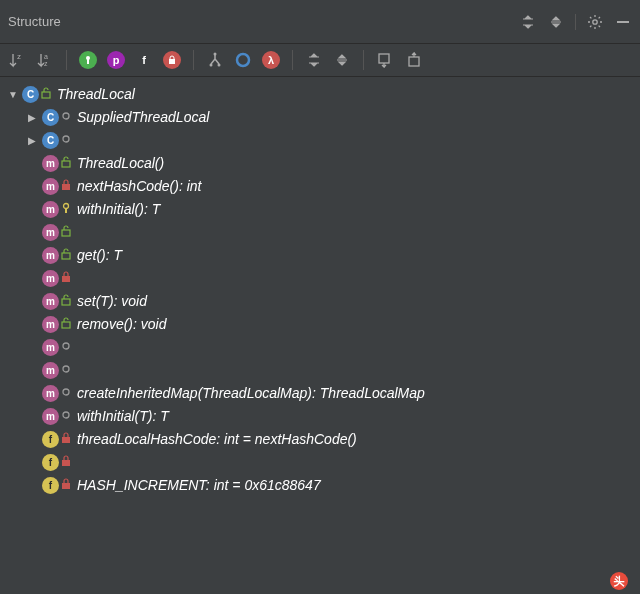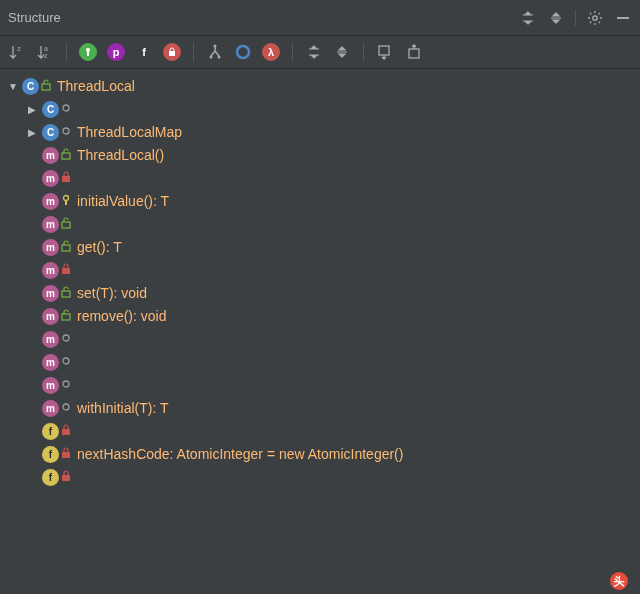--- a/index.html
+++ b/index.html
@@ -11,21 +11,21 @@
     font-size: 13px;
     color: #bbbbbb;
     overflow: hidden;
     position: relative;
   }
   .title-bar {
     display: flex;
     align-items: center;
     justify-content: space-between;
     padding: 4px 8px;
-    height: 36px;
+    height: 44px;
     border-bottom: 1px solid #2b2b2b;
     gap: 44px;
   }
   .title-text { color: #bbbbbb; font-size: 13px; }
   .title-icons { display: flex; gap: 10px; align-items: center; }
   .title-icons svg, .title-icons .icon { cursor: pointer; }
   .toolbar {
     display: flex;
     align-items: center;
     padding: 6px 8px;
@@ -87,21 +87,21 @@
     font-size: 10px;
     font-weight: bold;
   }
   .access-icon {
     display: inline-block;
     width: 10px;
     text-align: center;
     font-size: 11px;
   }
   .ac-open { color: #7cb342; }
-  .node-label { color: #fdba74; }
+  .node-label { color: #ffffff; font-style: italic; }
   .footer {
     position: absolute;
     bottom: 4px;
     right: 12px;
     display: flex;
     align-items: center;
     gap: 6px;
     color: #fff;
     font-size: 13px;
   }
@@ -237,30 +237,30 @@
 
   <div id="children">
       <div class="node indent1">
         <span class="arrow">▶</span>
         <span class="icons">
           <span class="small-icon c-blue">C</span>
           <span class="access-icon"><svg width="10" height="12" viewBox="0 0 10 12">
               <circle cx="5" cy="6" r="3" fill="none" stroke="#999" stroke-width="1.3"></circle>
             </svg></span>
         </span>
+        <span class="node-label">SuppliedThreadLocal</span>
       </div>
       <div class="node indent1">
         <span class="arrow">▶</span>
         <span class="icons">
           <span class="small-icon c-blue">C</span>
           <span class="access-icon"><svg width="10" height="12" viewBox="0 0 10 12">
               <circle cx="5" cy="6" r="3" fill="none" stroke="#999" stroke-width="1.3"></circle>
             </svg></span>
         </span>
-        <span class="node-label">ThreadLocalMap</span>
       </div>
       <div class="node indent1">
         <span class="arrow"></span>
         <span class="icons">
           <span class="small-icon c-pink">m</span>
           <span class="access-icon"><svg width="10" height="12" viewBox="0 0 10 12">
               <rect x="1" y="5" width="8" height="6" fill="none" stroke="#7cb342" stroke-width="1.2"></rect>
               <path d="M3 5V3a2 2 0 0 1 4 0" stroke="#7cb342" fill="none" stroke-width="1.2"></path>
             </svg></span>
         </span>
@@ -268,31 +268,32 @@
       </div>
       <div class="node indent1">
         <span class="arrow"></span>
         <span class="icons">
           <span class="small-icon c-pink">m</span>
           <span class="access-icon"><svg width="10" height="12" viewBox="0 0 10 12">
               <rect x="1" y="5" width="8" height="6" fill="#c75450"></rect>
               <path d="M3 5V3a2 2 0 0 1 4 0v2" stroke="#c75450" fill="none" stroke-width="1.2"></path>
             </svg></span>
         </span>
+        <span class="node-label">nextHashCode(): int</span>
       </div>
       <div class="node indent1">
         <span class="arrow"></span>
         <span class="icons">
           <span class="small-icon c-pink">m</span>
           <span class="access-icon"><svg width="10" height="12" viewBox="0 0 10 12">
               <circle cx="5" cy="4" r="2.5" fill="none" stroke="#d6c254" stroke-width="1.3"></circle>
               <rect x="4" y="6" width="2" height="5" fill="#d6c254"></rect>
             </svg></span>
         </span>
-        <span class="node-label">initialValue(): T</span>
+        <span class="node-label">withInitial(): T</span>
       </div>
       <div class="node indent1">
         <span class="arrow"></span>
         <span class="icons">
           <span class="small-icon c-pink">m</span>
           <span class="access-icon"><svg width="10" height="12" viewBox="0 0 10 12">
               <rect x="1" y="5" width="8" height="6" fill="none" stroke="#7cb342" stroke-width="1.2"></rect>
               <path d="M3 5V3a2 2 0 0 1 4 0" stroke="#7cb342" fill="none" stroke-width="1.2"></path>
             </svg></span>
         </span>
@@ -359,60 +360,62 @@
         </span>
       </div>
       <div class="node indent1">
         <span class="arrow"></span>
         <span class="icons">
           <span class="small-icon c-pink">m</span>
           <span class="access-icon"><svg width="10" height="12" viewBox="0 0 10 12">
               <circle cx="5" cy="6" r="3" fill="none" stroke="#999" stroke-width="1.3"></circle>
             </svg></span>
         </span>
+        <span class="node-label">createInheritedMap(ThreadLocalMap): ThreadLocalMap</span>
       </div>
       <div class="node indent1">
         <span class="arrow"></span>
         <span class="icons">
           <span class="small-icon c-pink">m</span>
           <span class="access-icon"><svg width="10" height="12" viewBox="0 0 10 12">
               <circle cx="5" cy="6" r="3" fill="none" stroke="#999" stroke-width="1.3"></circle>
             </svg></span>
         </span>
         <span class="node-label">withInitial(T): T</span>
       </div>
       <div class="node indent1">
         <span class="arrow"></span>
         <span class="icons">
           <span class="small-icon c-yellow">f</span>
           <span class="access-icon"><svg width="10" height="12" viewBox="0 0 10 12">
               <rect x="1" y="5" width="8" height="6" fill="#c75450"></rect>
               <path d="M3 5V3a2 2 0 0 1 4 0v2" stroke="#c75450" fill="none" stroke-width="1.2"></path>
             </svg></span>
         </span>
+        <span class="node-label">threadLocalHashCode: int = nextHashCode()</span>
       </div>
       <div class="node indent1">
         <span class="arrow"></span>
         <span class="icons">
           <span class="small-icon c-yellow">f</span>
           <span class="access-icon"><svg width="10" height="12" viewBox="0 0 10 12">
               <rect x="1" y="5" width="8" height="6" fill="#c75450"></rect>
               <path d="M3 5V3a2 2 0 0 1 4 0v2" stroke="#c75450" fill="none" stroke-width="1.2"></path>
             </svg></span>
         </span>
-        <span class="node-label">nextHashCode: AtomicInteger = new AtomicInteger()</span>
       </div>
       <div class="node indent1">
         <span class="arrow"></span>
         <span class="icons">
           <span class="small-icon c-yellow">f</span>
           <span class="access-icon"><svg width="10" height="12" viewBox="0 0 10 12">
               <rect x="1" y="5" width="8" height="6" fill="#c75450"></rect>
               <path d="M3 5V3a2 2 0 0 1 4 0v2" stroke="#c75450" fill="none" stroke-width="1.2"></path>
             </svg></span>
         </span>
+        <span class="node-label">HASH_INCREMENT: int = 0x61c88647</span>
       </div>
     </div>
 </div>
 
 <div class="footer">
   <span class="footer-badge">头</span>
 </div>
 
 </body></html>

